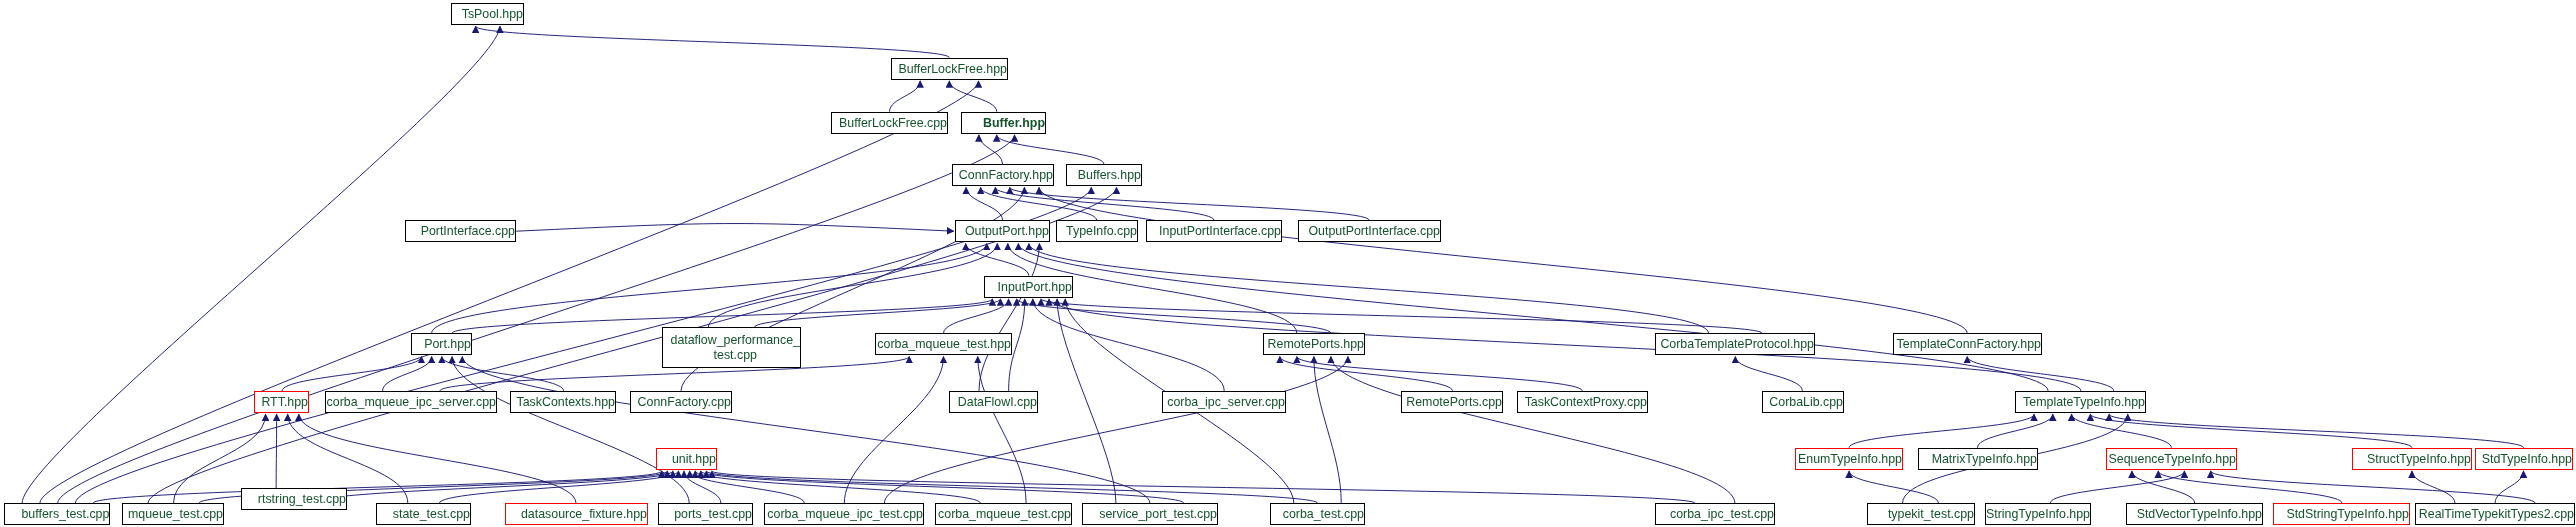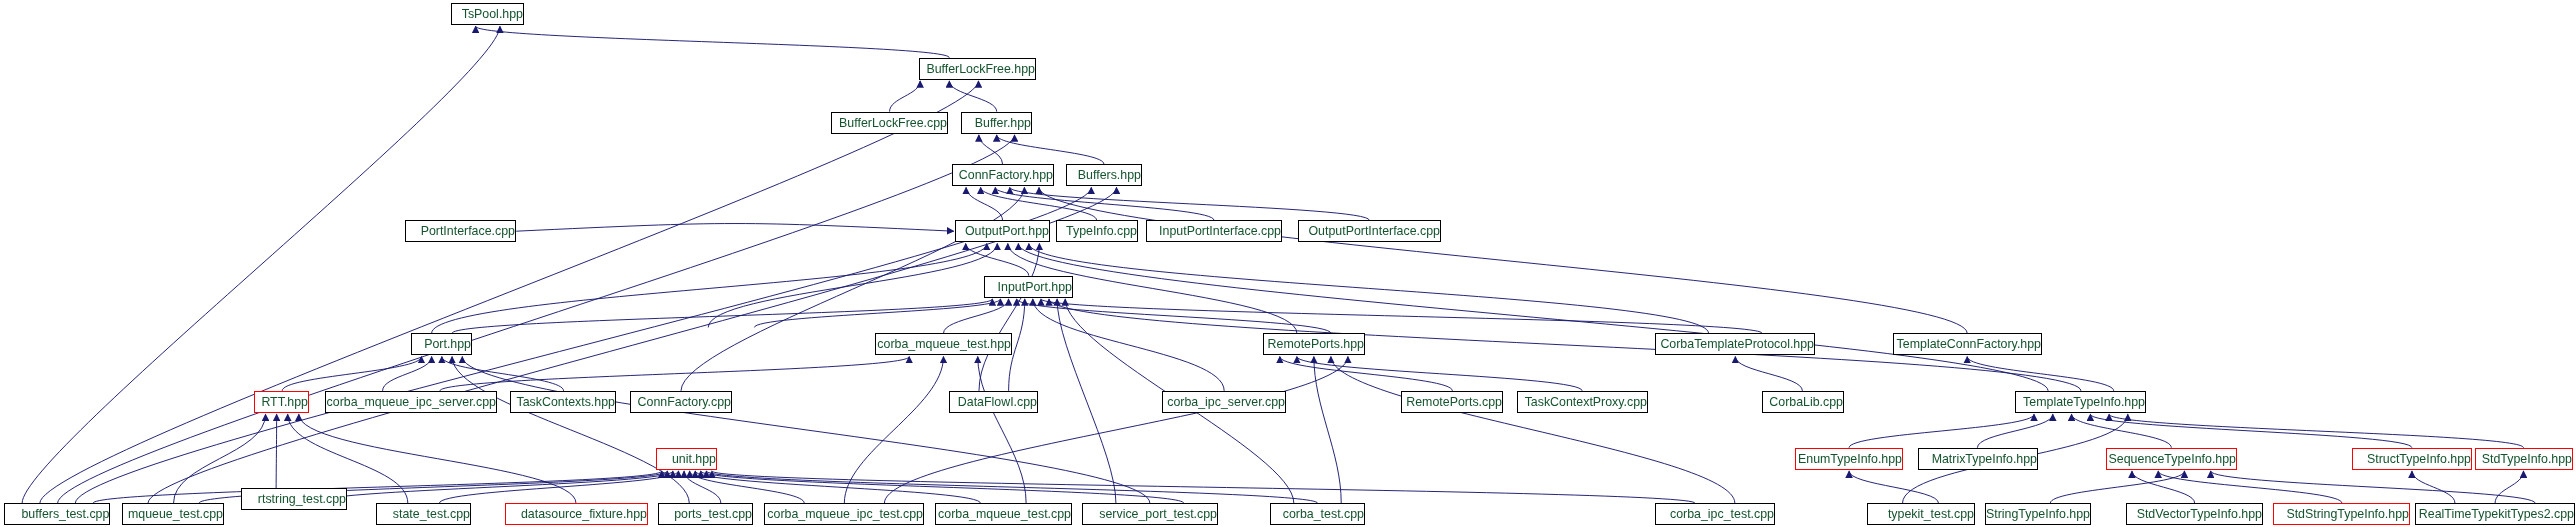--- a/index.html
+++ b/index.html
@@ -117,32 +117,34 @@
       <path d="M2609.3333333333335,690 C2609.3333333333335,635.1 2918.285714285714,622.9 2918.285714285714,568" fill="none" stroke="#191970" stroke-width="1.3" marker-end="url(#arrowhead)"></path>
       <path d="M2658.6666666666665,690 C2658.6666666666665,670.2 2536,665.8 2536,646" fill="none" stroke="#191970" stroke-width="1.3" marker-end="url(#arrowhead)"></path>
       <path d="M3010,690 C3010,670.2 2924,665.8 2924,646" fill="none" stroke="#191970" stroke-width="1.3" marker-end="url(#arrowhead)"></path>
       <path d="M3212,690 C3212,670.2 2960,665.8 2960,646" fill="none" stroke="#191970" stroke-width="1.3" marker-end="url(#arrowhead)"></path>
       <path d="M2812,690 C2812,670.2 2996,665.8 2996,646" fill="none" stroke="#191970" stroke-width="1.3" marker-end="url(#arrowhead)"></path>
       <path d="M3367,690 C3367,670.2 3308,665.8 3308,646" fill="none" stroke="#191970" stroke-width="1.3" marker-end="url(#arrowhead)"></path>
       <path d="M3422,690 C3422,670.2 3461,665.8 3461,646" fill="none" stroke="#191970" stroke-width="1.3" marker-end="url(#arrowhead)"></path>
       <path d="M3477,690 C3477,670.2 3032,665.8 3032,646" fill="none" stroke="#191970" stroke-width="1.3" marker-end="url(#arrowhead)"></path>
     </svg>
     <div class="node root" style="left: 451px; top: 2.9px; width: 73px; height: 22px;"><span>TsPool.hpp</span></div>
-    <div class="node" style="left: 891px; top: 58px; width: 117px; height: 22px; margin-left: 28px;"><span>BufferLockFree.hpp</span></div>
+    <div class="node" style="left: 891px; top: 58px; width: 117px; height: 22px;"><span>BufferLockFree.hpp</span></div>
     <div class="node" style="left: 831px; top: 112px; width: 117px; height: 22px;"><span>BufferLockFree.cpp</span></div>
-    <div class="node" style="left: 961px; top: 112px; width: 71px; height: 22px;"><span>Buffer.hpp</span></div>
+    <div class="node" style="left: 961px; top: 112px; width: 85px; height: 22px; font-weight: bold;"><span>Buffer.hpp</span></div>
     <div class="node" style="left: 952px; top: 164px; width: 102px; height: 22px;"><span>ConnFactory.hpp</span></div>
     <div class="node" style="left: 1066px; top: 164px; width: 76px; height: 22px;"><span>Buffers.hpp</span></div>
     <div class="node" style="left: 405px; top: 220px; width: 111px; height: 22px;"><span>PortInterface.cpp</span></div>
     <div class="node" style="left: 955px; top: 220px; width: 95px; height: 22px;"><span>OutputPort.hpp</span></div>
     <div class="node" style="left: 1056px; top: 220px; width: 82px; height: 22px;"><span>TypeInfo.cpp</span></div>
     <div class="node" style="left: 1146px; top: 220px; width: 136px; height: 22px;"><span>InputPortInterface.cpp</span></div>
     <div class="node" style="left: 1298px; top: 220px; width: 143px; height: 22px;"><span>OutputPortInterface.cpp</span></div>
     <div class="node" style="left: 984px; top: 276px; width: 89px; height: 22px;"><span>InputPort.hpp</span></div>
     <div class="node" style="left: 411px; top: 333px; width: 61px; height: 22px;"><span>Port.hpp</span></div>
+    <div class="node" style="left: 662px; top: 327px; width: 139px; height: 41px;"><span>dataflow_performance_
+test.cpp</span></div>
     <div class="node" style="left: 875px; top: 333px; width: 137px; height: 22px;"><span>corba_mqueue_test.hpp</span></div>
     <div class="node" style="left: 1263px; top: 333px; width: 102px; height: 22px;"><span>RemotePorts.hpp</span></div>
     <div class="node" style="left: 1655px; top: 333px; width: 160px; height: 22px;"><span>CorbaTemplateProtocol.hpp</span></div>
     <div class="node" style="left: 1893px; top: 333px; width: 149px; height: 22px;"><span>TemplateConnFactory.hpp</span></div>
     <div class="node red" style="left: 254px; top: 391px; width: 55px; height: 22px;"><span>RTT.hpp</span></div>
     <div class="node" style="left: 325px; top: 391px; width: 172px; height: 22px;"><span>corba_mqueue_ipc_server.cpp</span></div>
     <div class="node" style="left: 510px; top: 391px; width: 106px; height: 22px;"><span>TaskContexts.hpp</span></div>
     <div class="node" style="left: 630px; top: 391px; width: 102px; height: 22px;"><span>ConnFactory.cpp</span></div>
     <div class="node" style="left: 949px; top: 391px; width: 89px; height: 22px; padding-left: 36px;"><span>DataFlowI.cpp</span></div>
     <div class="node" style="left: 1162px; top: 391px; width: 124px; height: 22px;"><span>corba_ipc_server.cpp</span></div>

